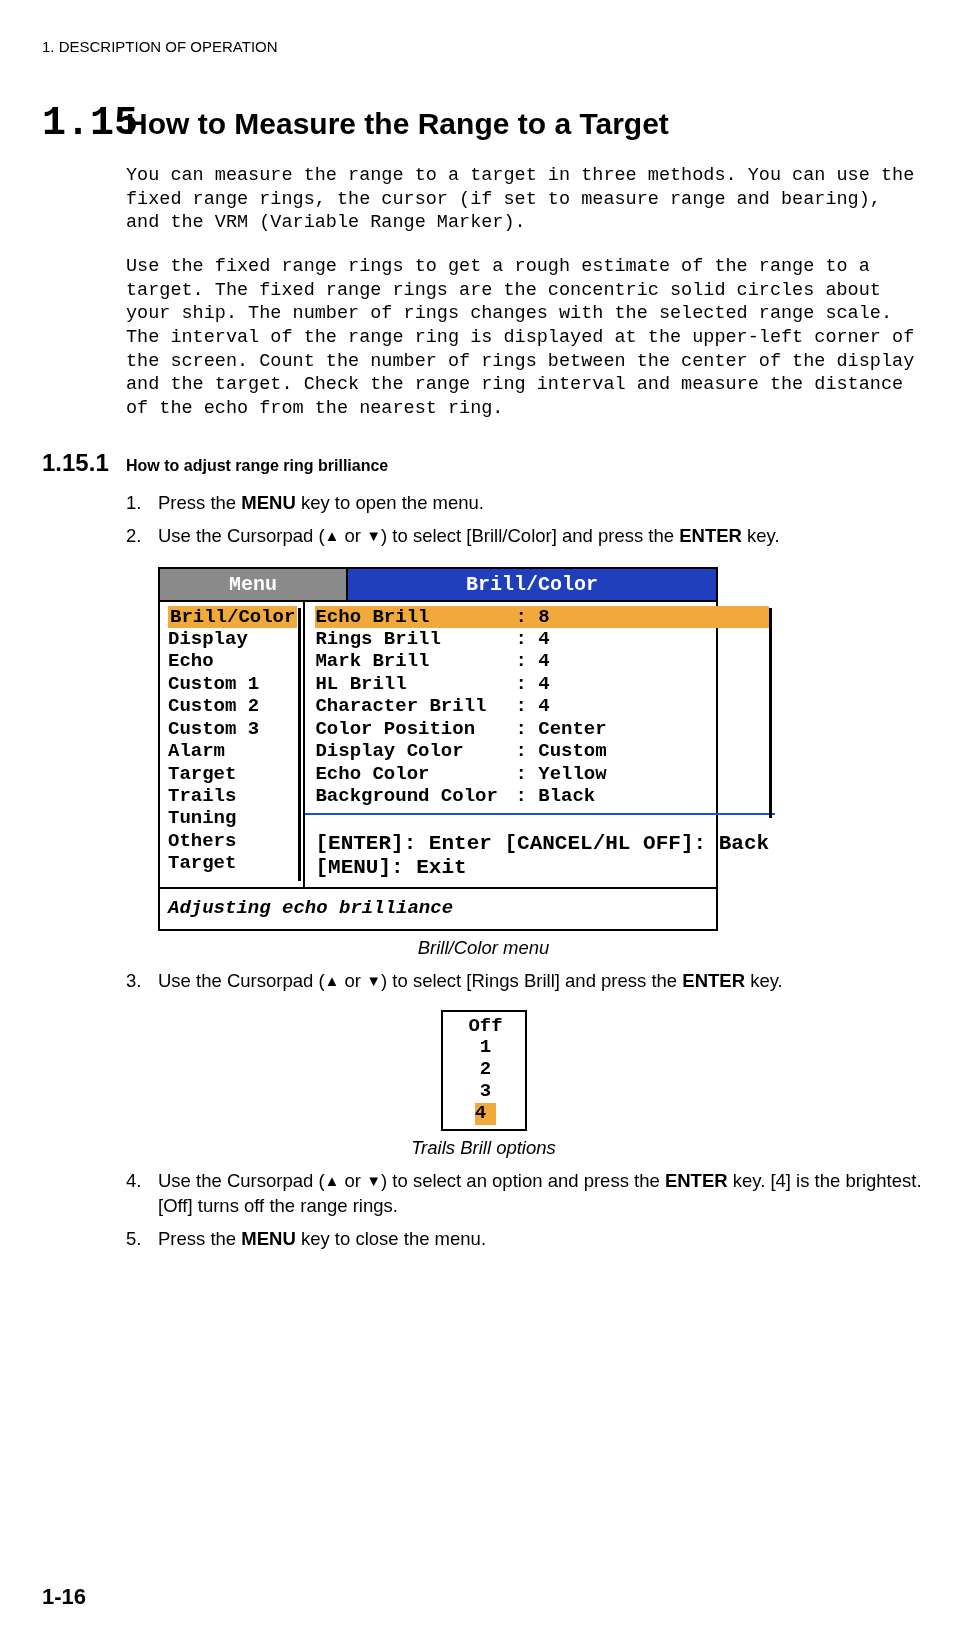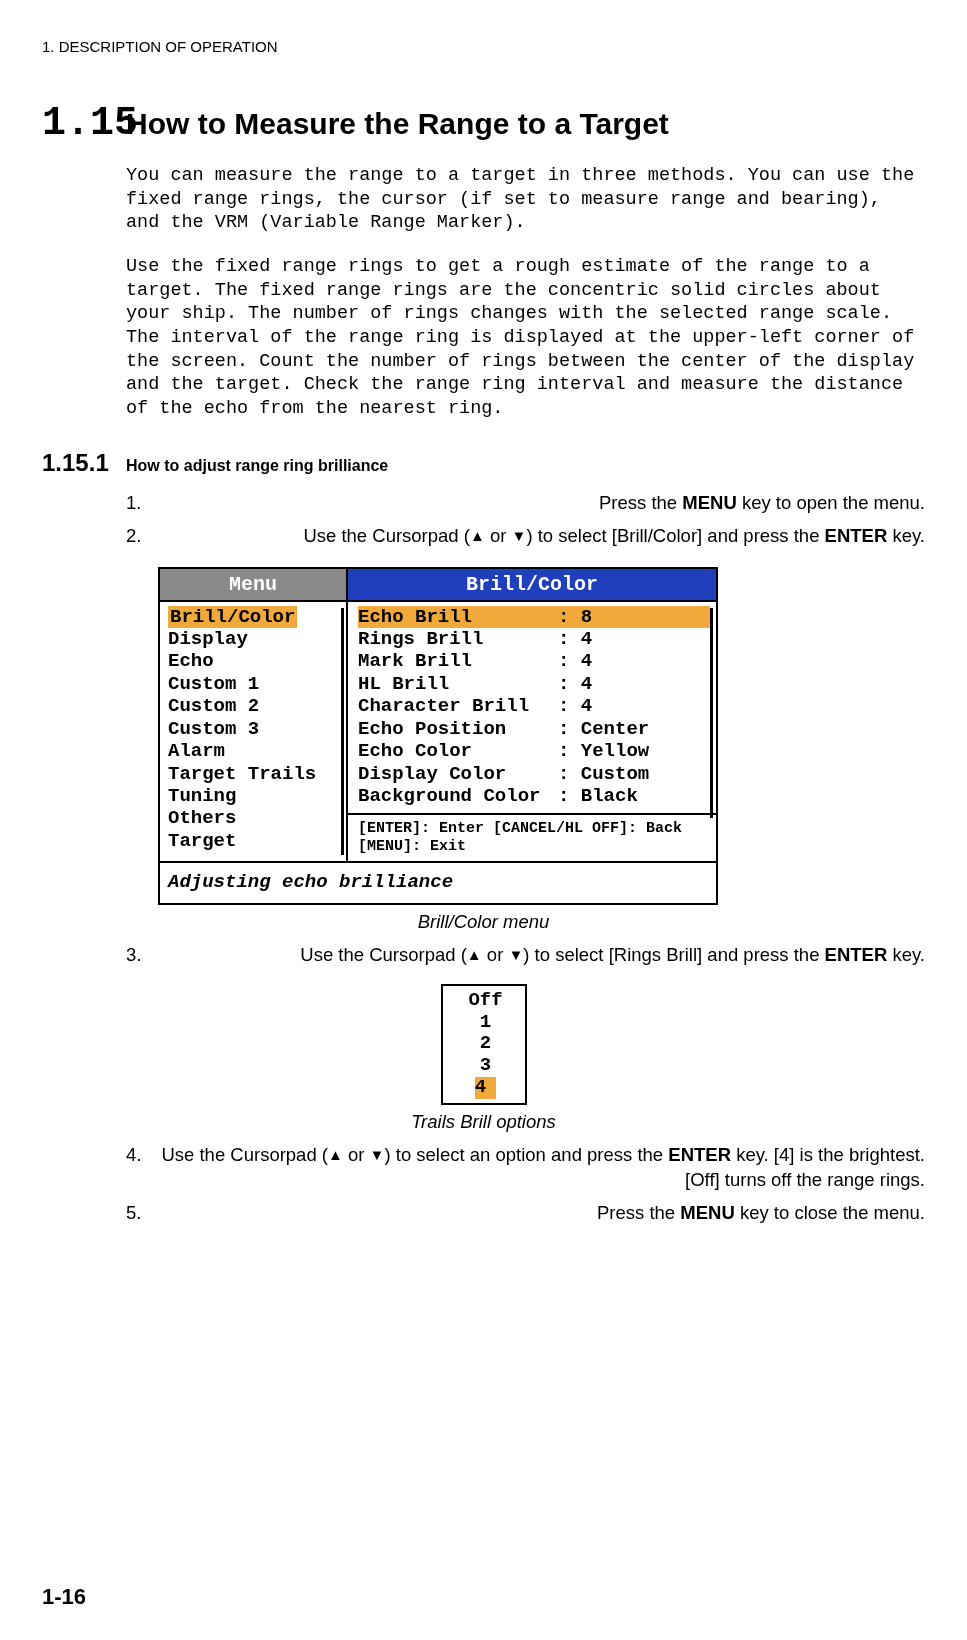--- a/index.html
+++ b/index.html
@@ -19,36 +19,36 @@
   .sec-row { display: flex; align-items: baseline; margin-bottom: 18px; }
   .sec-num { font-size: 40px; font-weight: bold; width: 84px; font-family: Liberation Mono, monospace; }
   .sec-title { font-size: 30px; font-weight: bold; }
   .body-text { margin-left: 84px; font-size: 18.5px; line-height: 1.28; margin-bottom: 20px; font-family: Liberation Mono, monospace; }
   .subsec-row { display: flex; align-items: baseline; margin-top: 28px; margin-bottom: 14px; }
   .subsec-num { font-size: 24px; font-weight: bold; width: 84px; }
   .subsec-title { font-size: 16px; font-weight: bold; }
   ol.steps { margin-left: 84px; font-size: 18.5px; line-height: 1.35; list-style: none; padding: 0; }
   ol.steps > li { display: flex; margin-bottom: 8px; }
   ol.steps .n { width: 32px; flex-shrink: 0; }
-  ol.steps .t { flex: 1; text-align: right; }
+  ol.steps .t { flex: 1; }
   .bold { font-weight: bold; }
   .tri { font-size: 15px; vertical-align: 1px; }
   .menu-fig { margin: 18px 0 4px 116px; width: 560px; border: 2px solid #000; background: #fff; font-family: "Courier New", monospace; font-weight: bold; }
   .menu-header { display: flex; }
   .menu-header .left { width: 188px; background: #8a8a8a; color: #fff; text-align: center; padding: 4px 0; font-size: 20px; border-right: 2px solid #000; }
   .menu-header .right { flex: 1; background: #1f3fbd; color: #fff; text-align: center; padding: 4px 0; font-size: 20px; }
   .menu-body { display: flex; border-top: 2px solid #000; }
   .menu-left-col { width: 188px; border-right: 2px solid #000; padding: 4px 6px 8px 8px; font-size: 19px; line-height: 1.18; position: relative; }
   .menu-left-col .sel { background: #f2a93c; display: inline-block; padding: 0 2px; }
   .menu-params { padding: 4px 6px 6px 10px; font-size: 19px; line-height: 1.18; }
   .menu-params .row { display: flex; }
   .menu-params .lbl { width: 200px; white-space: pre; }
   .menu-params .val { white-space: pre; }
   .menu-params .selrow { background: #f2a93c; }
-  .menu-hints { border-top: 2px solid #000000; padding: 5px 6px 6px 10px; font-size: 15px; line-height: 1.15; white-space: pre; }
+  .menu-hints { border-top: 2px solid #1d4ed8; padding: 17px 6px 6px 10px; font-size: 21px; line-height: 1.15; white-space: pre; }
   .menu-footer { border-top: 2px solid #000; padding: 8px 8px 10px 8px; font-size: 19px; font-weight: bold; font-style: italic; font-family: "Courier New", monospace; }
   .scroll-track-l { position: absolute; right: 2px; top: 6px; bottom: 6px; width: 3px; background: #000; }
   .menu-right-wrap { position: relative; flex:1; display:flex; flex-direction:column; }
   .scroll-track-r { position: absolute; right: 3px; top: 6px; width: 3px; background: #000; height: 210px; }
   .fig-caption { text-align: center; font-style: italic; font-size: 18.5px; margin: 6px 0 10px 0; }
   .opts-fig { margin: 16px auto 4px auto; width: 86px; border: 2px solid #000; font-family: "Courier New", monospace; font-weight: bold; font-size: 19px; line-height: 1.15; padding: 4px 8px 4px 12px; }
   .opts-fig .sel { background: #f2a93c; padding: 0 10px 0 0; display: inline-block; }
   .opts-caption-wrap { text-align: center; }
   .page-num { position: absolute; bottom: 30px; left: 42px; font-size: 22px; font-weight: bold; }
 </style>
@@ -121,30 +121,30 @@
           </div>
         <div class="row">
             <span class="lbl">HL Brill</span>
             <span class="val">: 4</span>
           </div>
         <div class="row">
             <span class="lbl">Character Brill</span>
             <span class="val">: 4</span>
           </div>
         <div class="row">
-            <span class="lbl">Echo Position</span>
+            <span class="lbl">Color Position</span>
             <span class="val">: Center</span>
+          </div>
+        <div class="row">
+            <span class="lbl">Display Color</span>
+            <span class="val">: Custom</span>
           </div>
         <div class="row">
             <span class="lbl">Echo Color</span>
             <span class="val">: Yellow</span>
-          </div>
-        <div class="row">
-            <span class="lbl">Display Color</span>
-            <span class="val">: Custom</span>
           </div>
         <div class="row">
             <span class="lbl">Background Color</span>
             <span class="val">: Black</span>
           </div>
       </div>
       <div class="menu-hints"><span>[ENTER]: Enter [CANCEL/HL OFF]: Back</span>
 <span>[MENU]: Exit</span></div>
       <div class="scroll-track-r"></div>
     </div>

